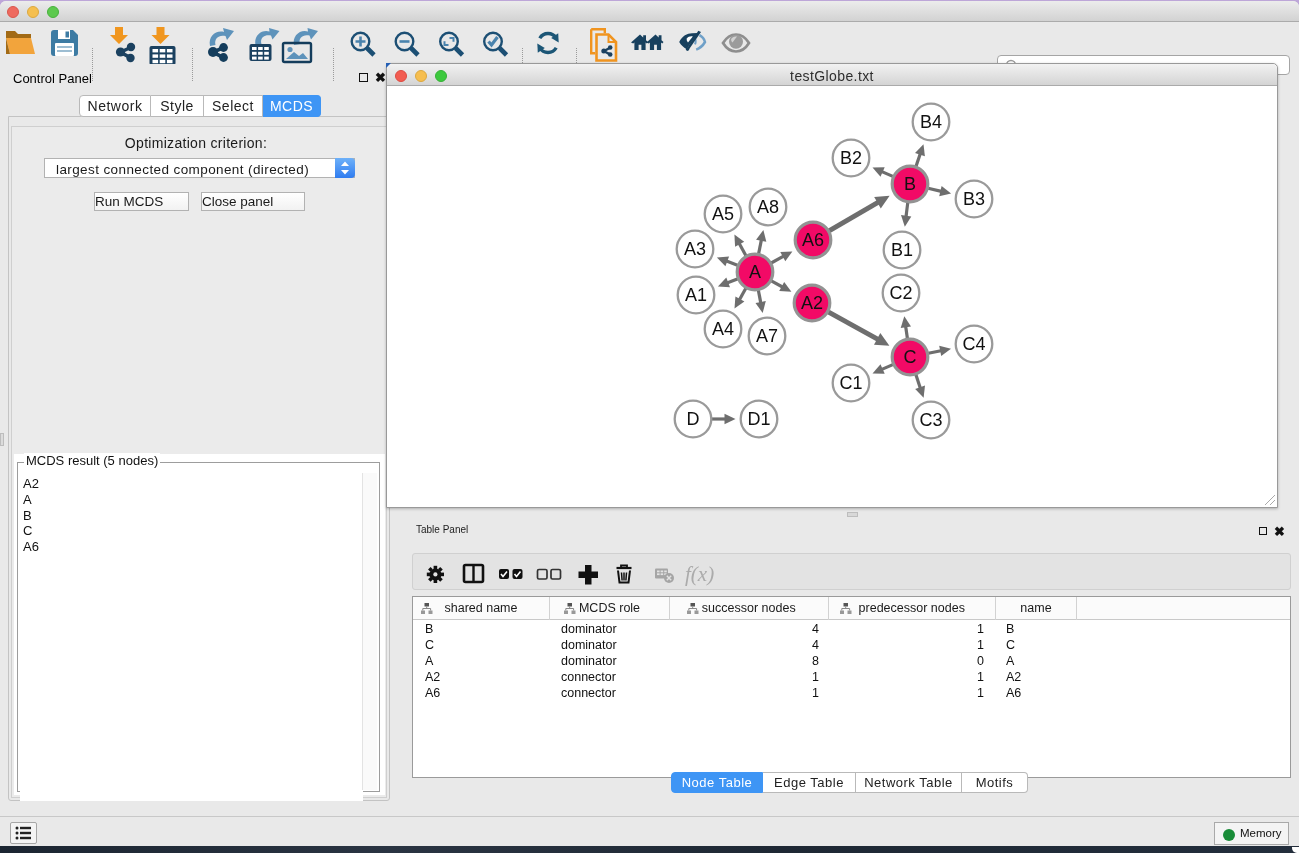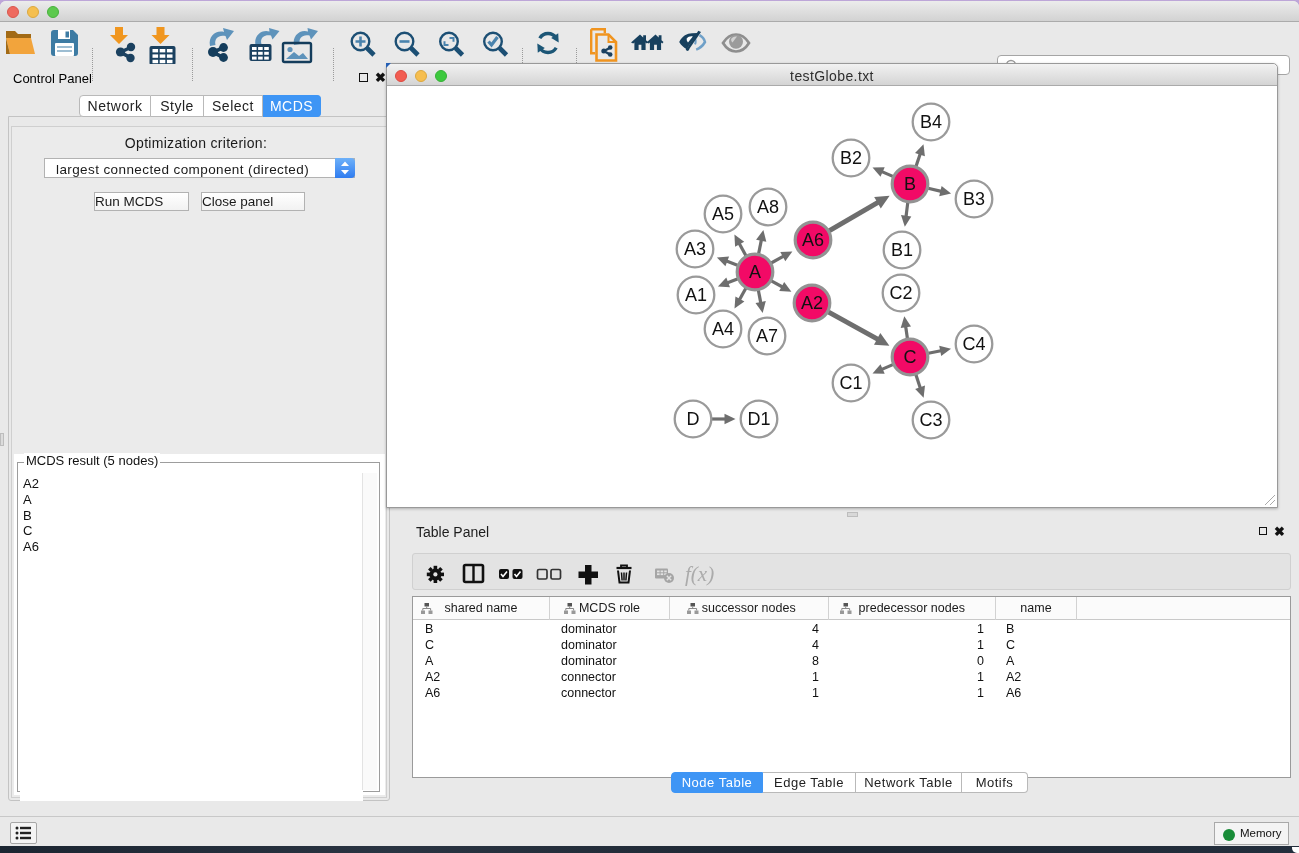--- a/index.html
+++ b/index.html
@@ -39,21 +39,21 @@
 #mcds-sb{position:absolute;right:2px;top:10px;width:15px;height:317px;background:#fafafa;border-left:1px solid #e3e3e3;}
 
 #netwin{position:absolute;left:386px;top:63px;width:892px;height:445px;background:#fff;border:1px solid #999;border-radius:5px 5px 0 0;box-shadow:0 1px 3px rgba(0,0,0,0.25);}
 #nettitle{position:absolute;left:0;top:0;width:100%;height:22px;background:linear-gradient(#f2f2f2,#d4d4d4);border-bottom:1px solid #aaa;border-radius:5px 5px 0 0;}
 #nettitle .t1{left:8px;background:#f25c51;border:0.5px solid #dd4a41;}
 #nettitle .t2{left:28px;background:#f6be4f;border:0.5px solid #dca83e;}
 #nettitle .t3{left:48px;background:#3dc93e;border:0.5px solid #35b137;}
 #nettitle .txt{position:absolute;top:3.5px;width:100%;text-align:center;font-size:14px;letter-spacing:0.4px;color:#2e2e2e;}
 #netcorner{position:absolute;left:-1px;top:-1px;width:0;height:0;border-top:5px solid #2660b5;border-right:5px solid transparent;}
 
-#tp-title{position:absolute;left:416px;top:524px;font-size:14px;color:#1d1d1d;}
+#tp-title{position:absolute;left:416px;top:524px;font-size:10px;color:#1d1d1d;}
 #tp-float{position:absolute;left:1259px;top:527px;width:8px;height:8px;border:1.5px solid #111;}
 #tp-close{position:absolute;left:1274px;top:524px;font-size:13px;color:#111;font-weight:bold;}
 #tp-toolbar{position:absolute;left:412px;top:553px;width:879px;height:37px;background:#e3e3e3;border:1px solid #d0d0d0;border-radius:3px;}
 #dtable{position:absolute;left:412px;top:596px;width:879px;height:182px;background:#fff;border:1px solid #9a9a9a;}
 #thead{position:absolute;left:0;top:0;width:100%;height:23px;background:#fbfbfb;border-bottom:1px solid #c9c9c9;}
 .hcell{position:absolute;top:0;height:23px;border-right:1px solid #d2d2d2;font-size:12.5px;color:#1a1a1a;text-align:center;line-height:23px;}
 .trow{position:absolute;font-size:12.5px;color:#111;height:16px;line-height:16px;}
 #tp-tabs{left:671px;top:772px;align-items:flex-end;}
 #tp-tabs .tab{height:21px;font-size:13px;}
 

